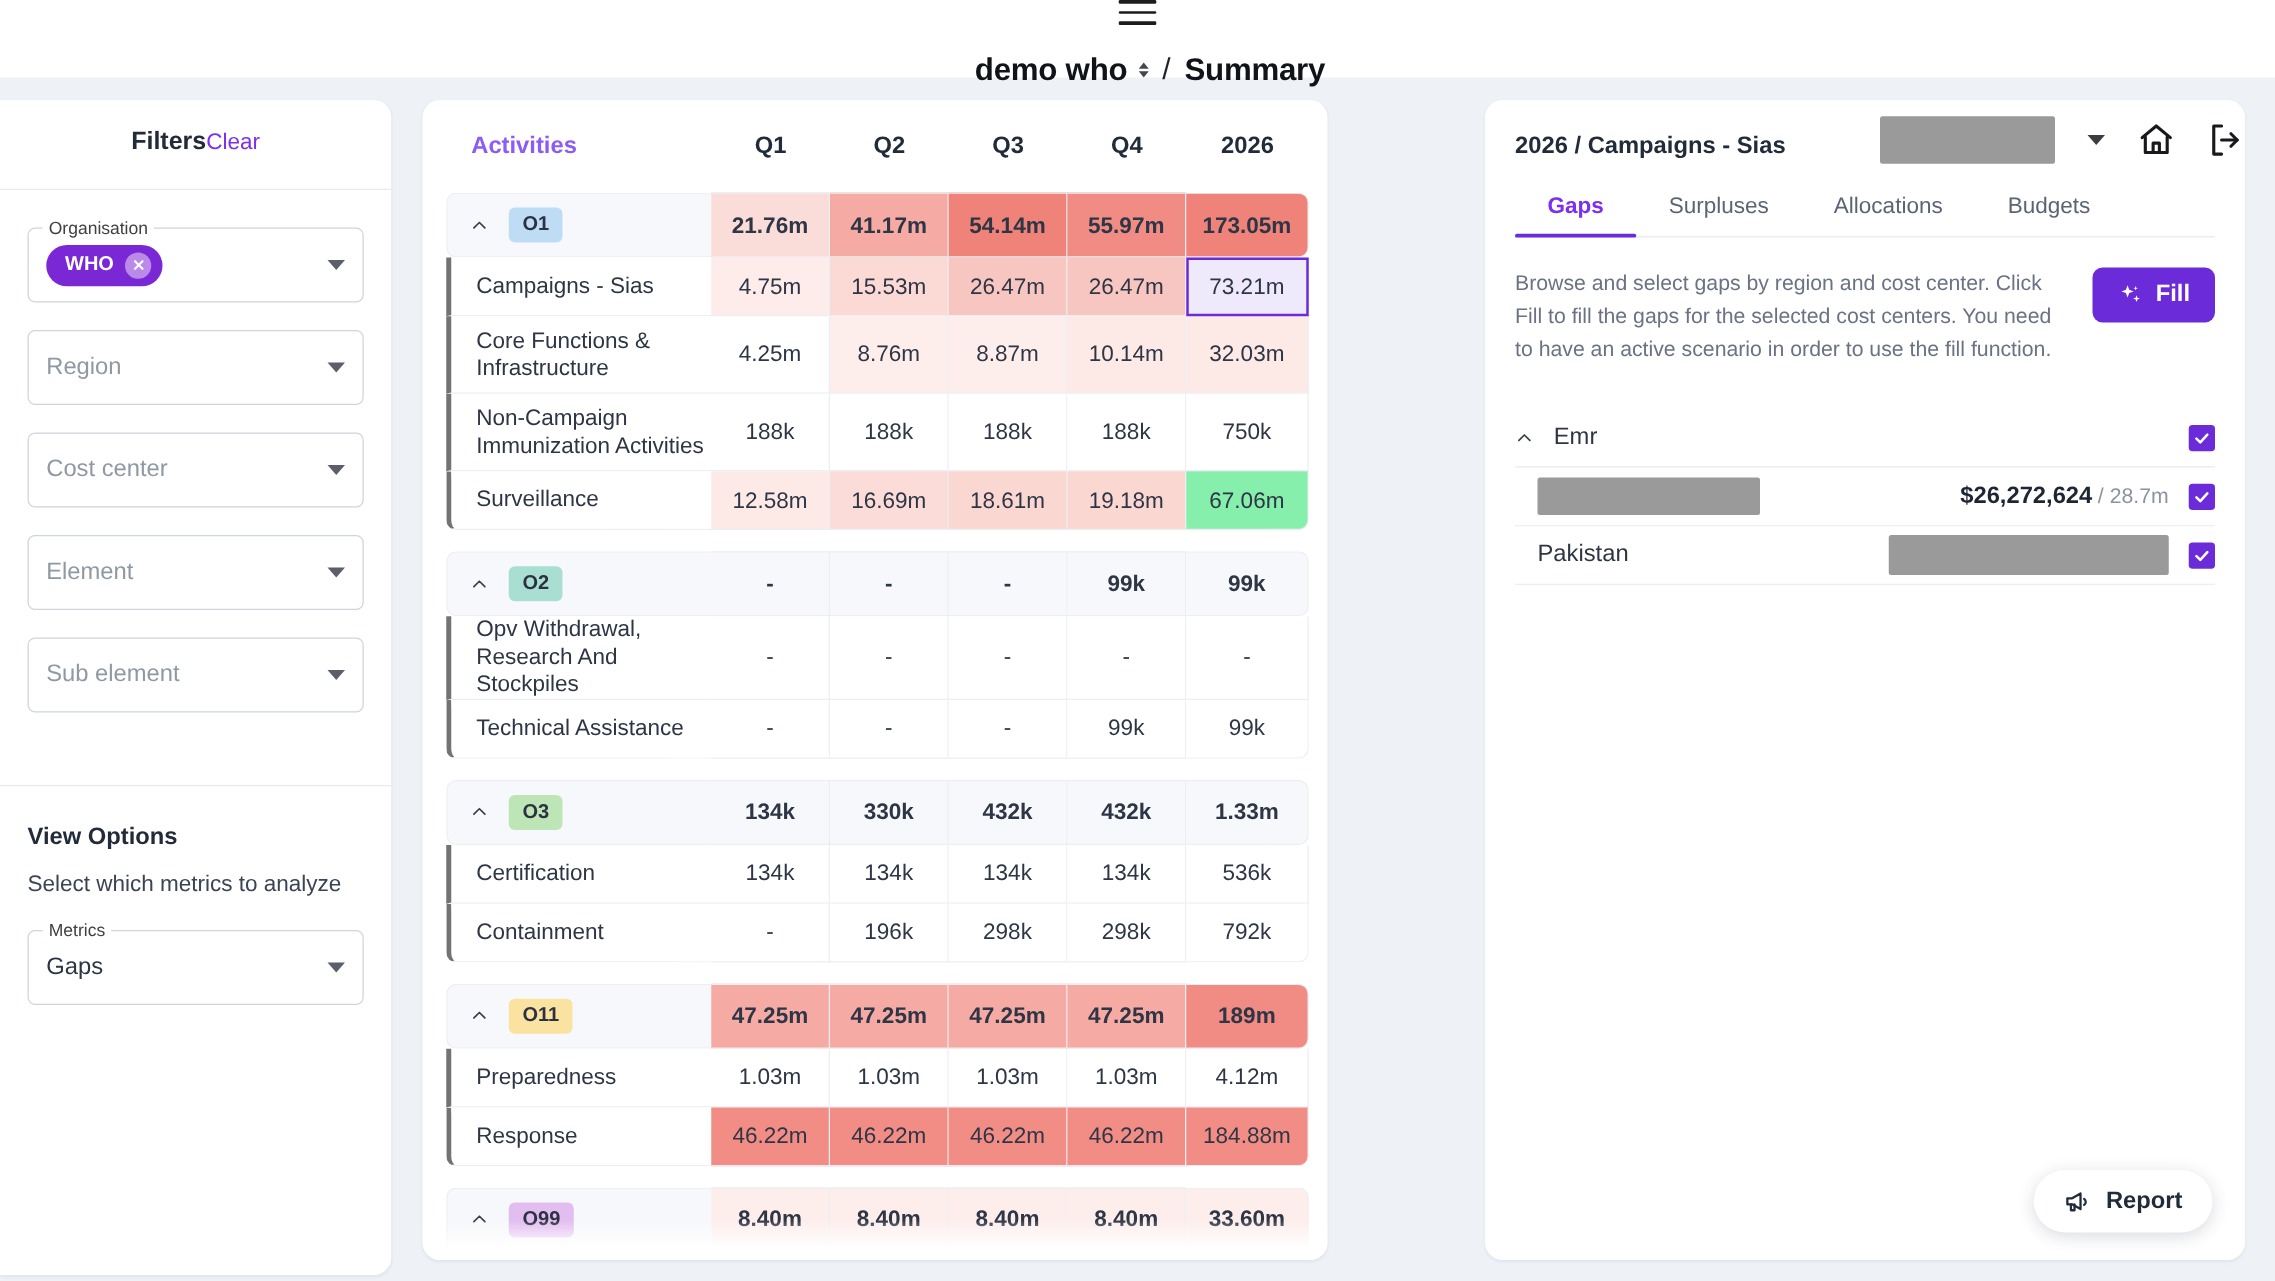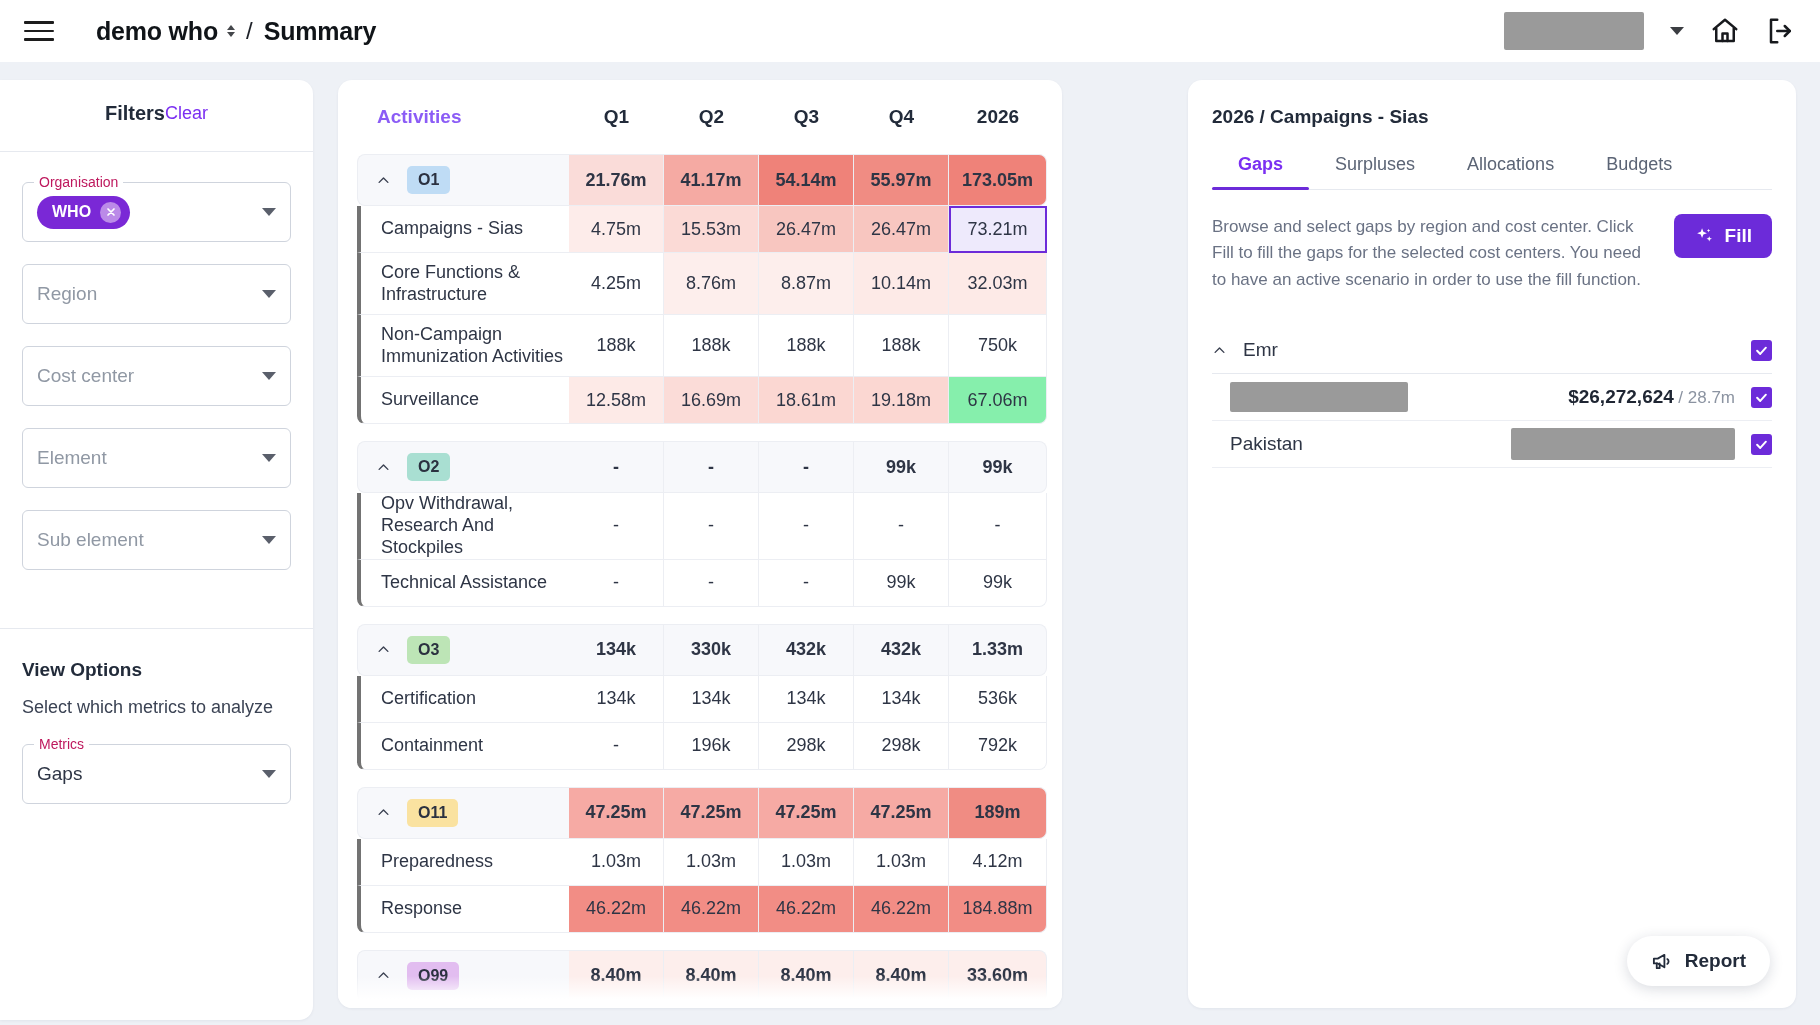--- a/index.html
+++ b/index.html
@@ -9,21 +9,21 @@
     background: #eef1f6;
     overflow: hidden;
     color: #2e3545;
   }
 
   
   .header {
     height: 62px; background: #ffffff;
     display: flex; align-items: center;
     padding: 0 24px; gap: 22px;
-    position: relative; z-index: 5;
+    position: relative; z-index: 5; flex-direction: column;
   }
   .burger { width: 30px; height: 26px; display:flex; flex-direction:column;
             justify-content:center; gap:6px; cursor:pointer; }
   .burger span { display:block; height:2.6px; background:#1c1c1c; border-radius:1px; }
   .brand-wrap { display:flex; align-items:center; gap:9px; margin-left: 20px; }
   .brand-name { font-size: 25px; font-weight: 700; color:#101418; letter-spacing:-0.2px; }
   .updown { display:flex; flex-direction:column; gap:2px; align-items:center; cursor:pointer;}
   .updown i { display:block; width:0; height:0; border-left:4px solid transparent;
               border-right:4px solid transparent; }
   .updown .up { border-bottom:5px solid #45474b; }
@@ -58,21 +58,21 @@
 
   .field {
     position:relative; margin-top: 22px;
     height: 60px; border:1px solid #cfd4dd; border-radius:6px;
     display:flex; align-items:center; padding: 0 14px;
     cursor:pointer; background:#fff;
   }
   .field.first { margin-top: 30px; }
   .field-legend {
     position:absolute; top:-9px; left:11px; background:#fff; padding: 0 5px;
-    font-size:14px; color:#be185d;
+    font-size:14px; color:#404040;
   }
   .field-placeholder { font-size:19px; color:#9098a4; }
   .field-value { font-size:19px; color:#9aa1ad; }
   .caret { width:0;height:0; margin-left:auto;
            border-left:7px solid transparent;border-right:7px solid transparent;
            border-top:8px solid #5a5f6b; }
   .caret.light { border-top-color:#b0b5bf; }
 
   .chip {
     display:inline-flex; align-items:center; gap:9px;

